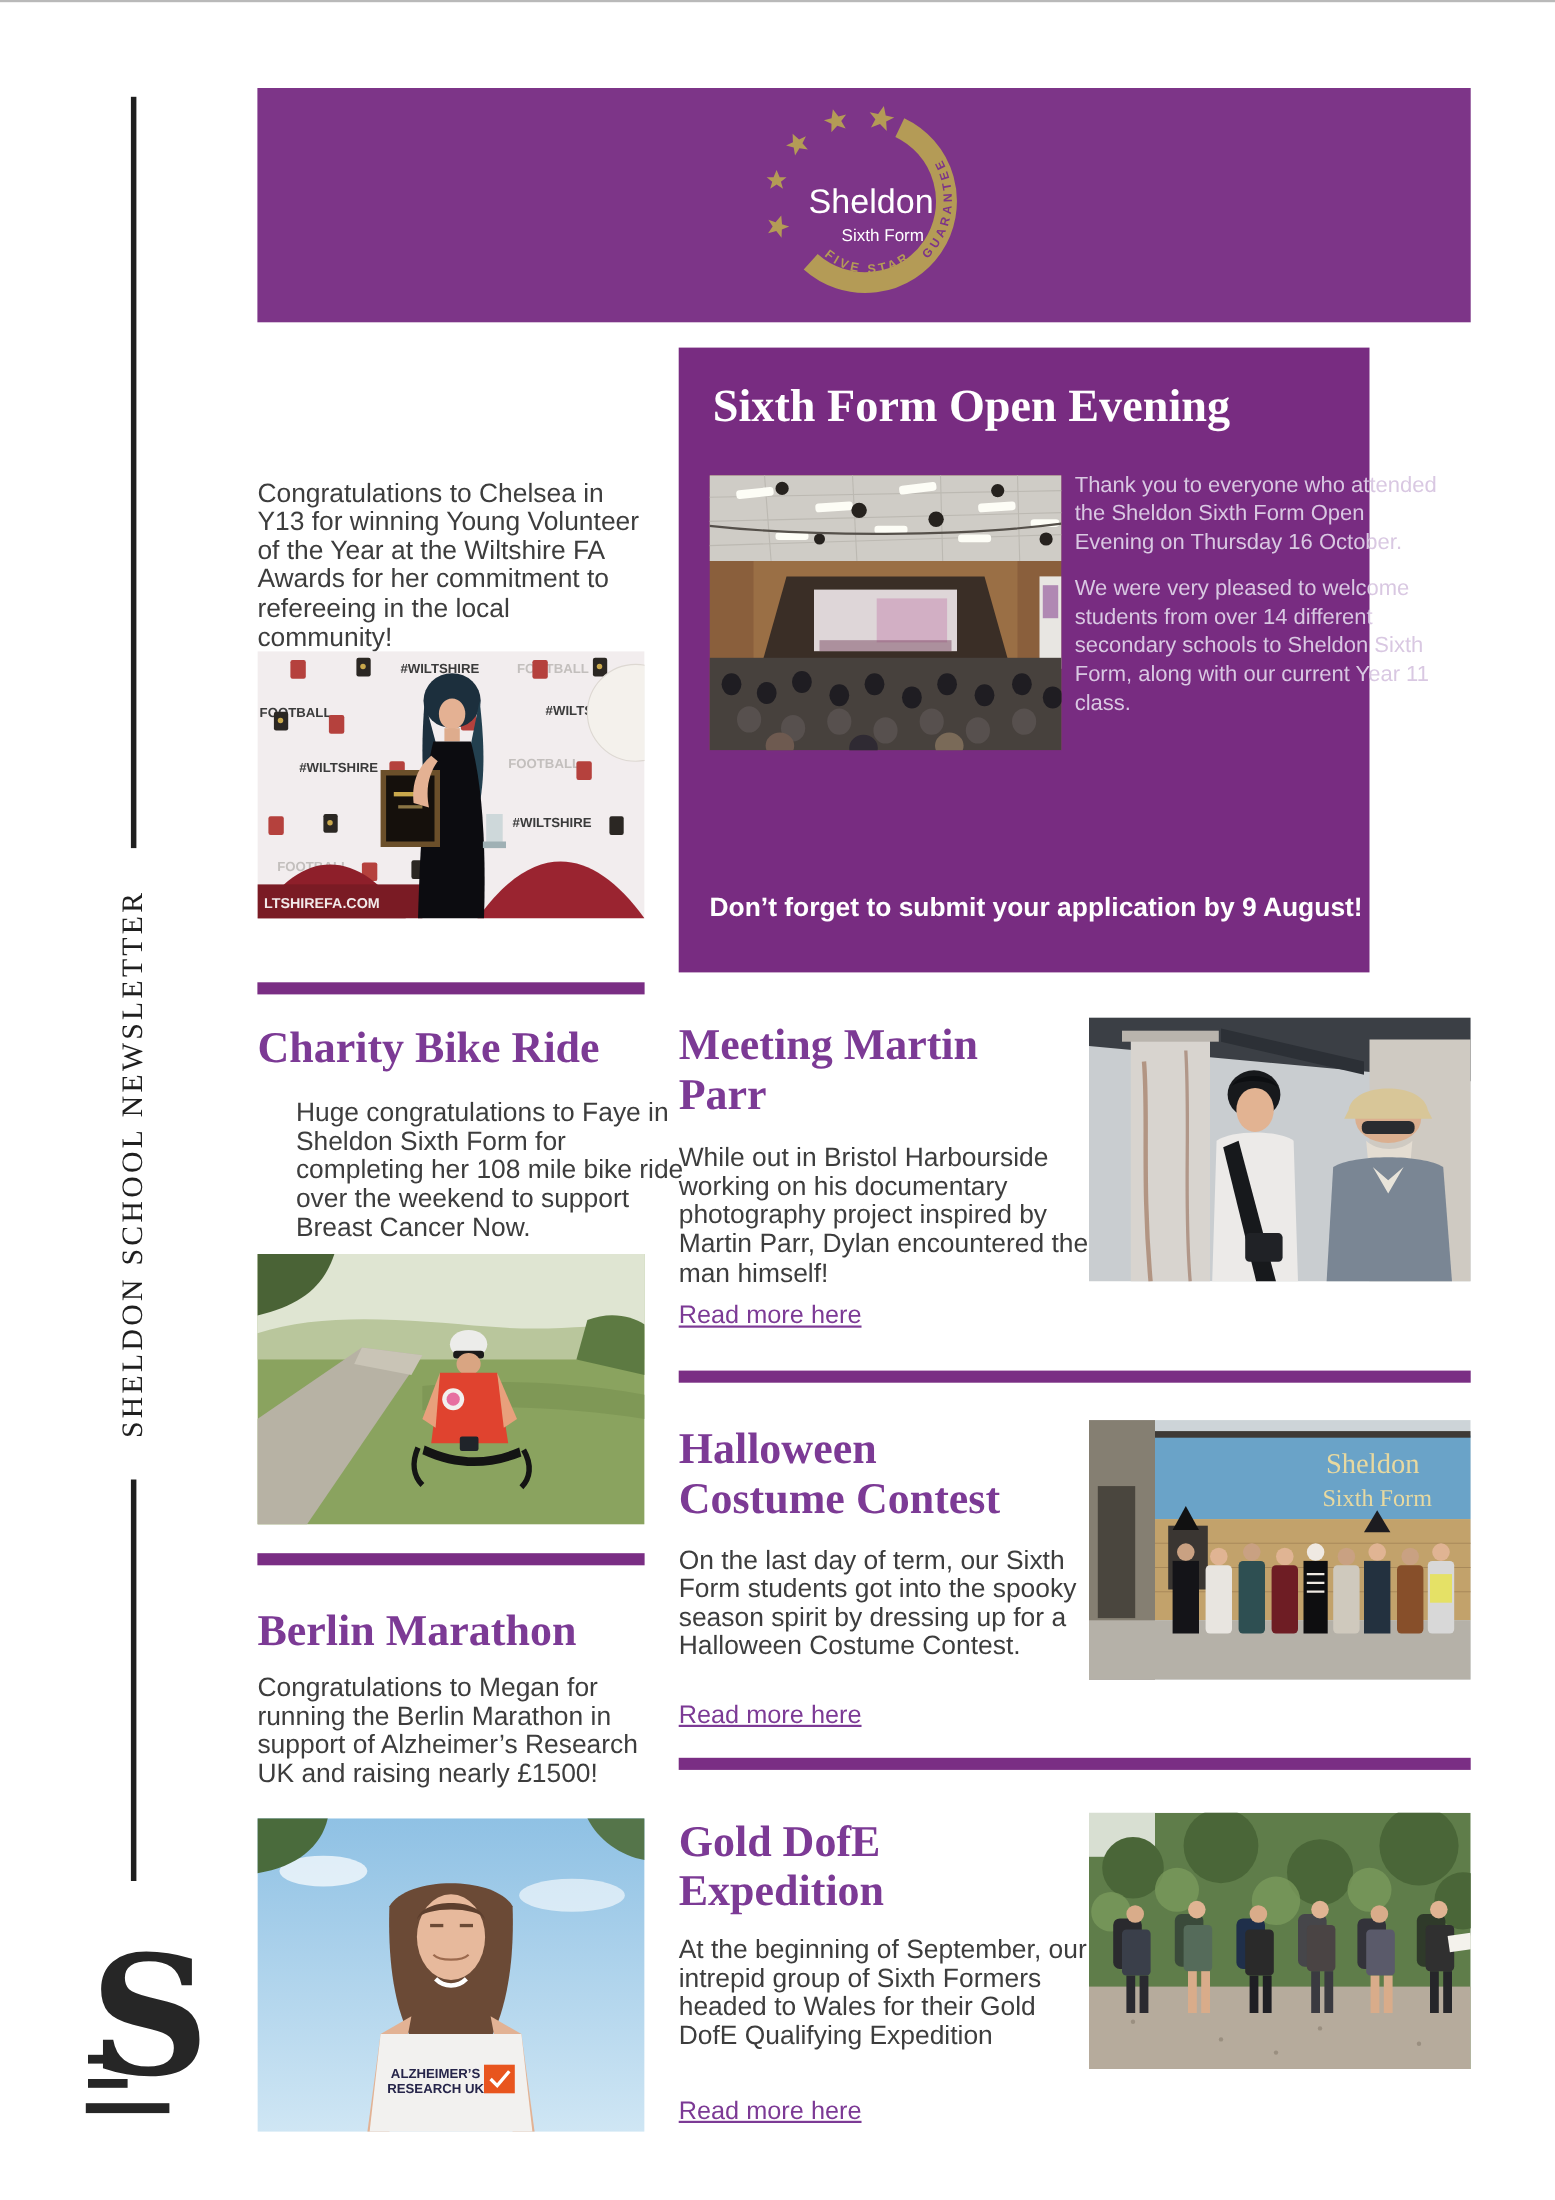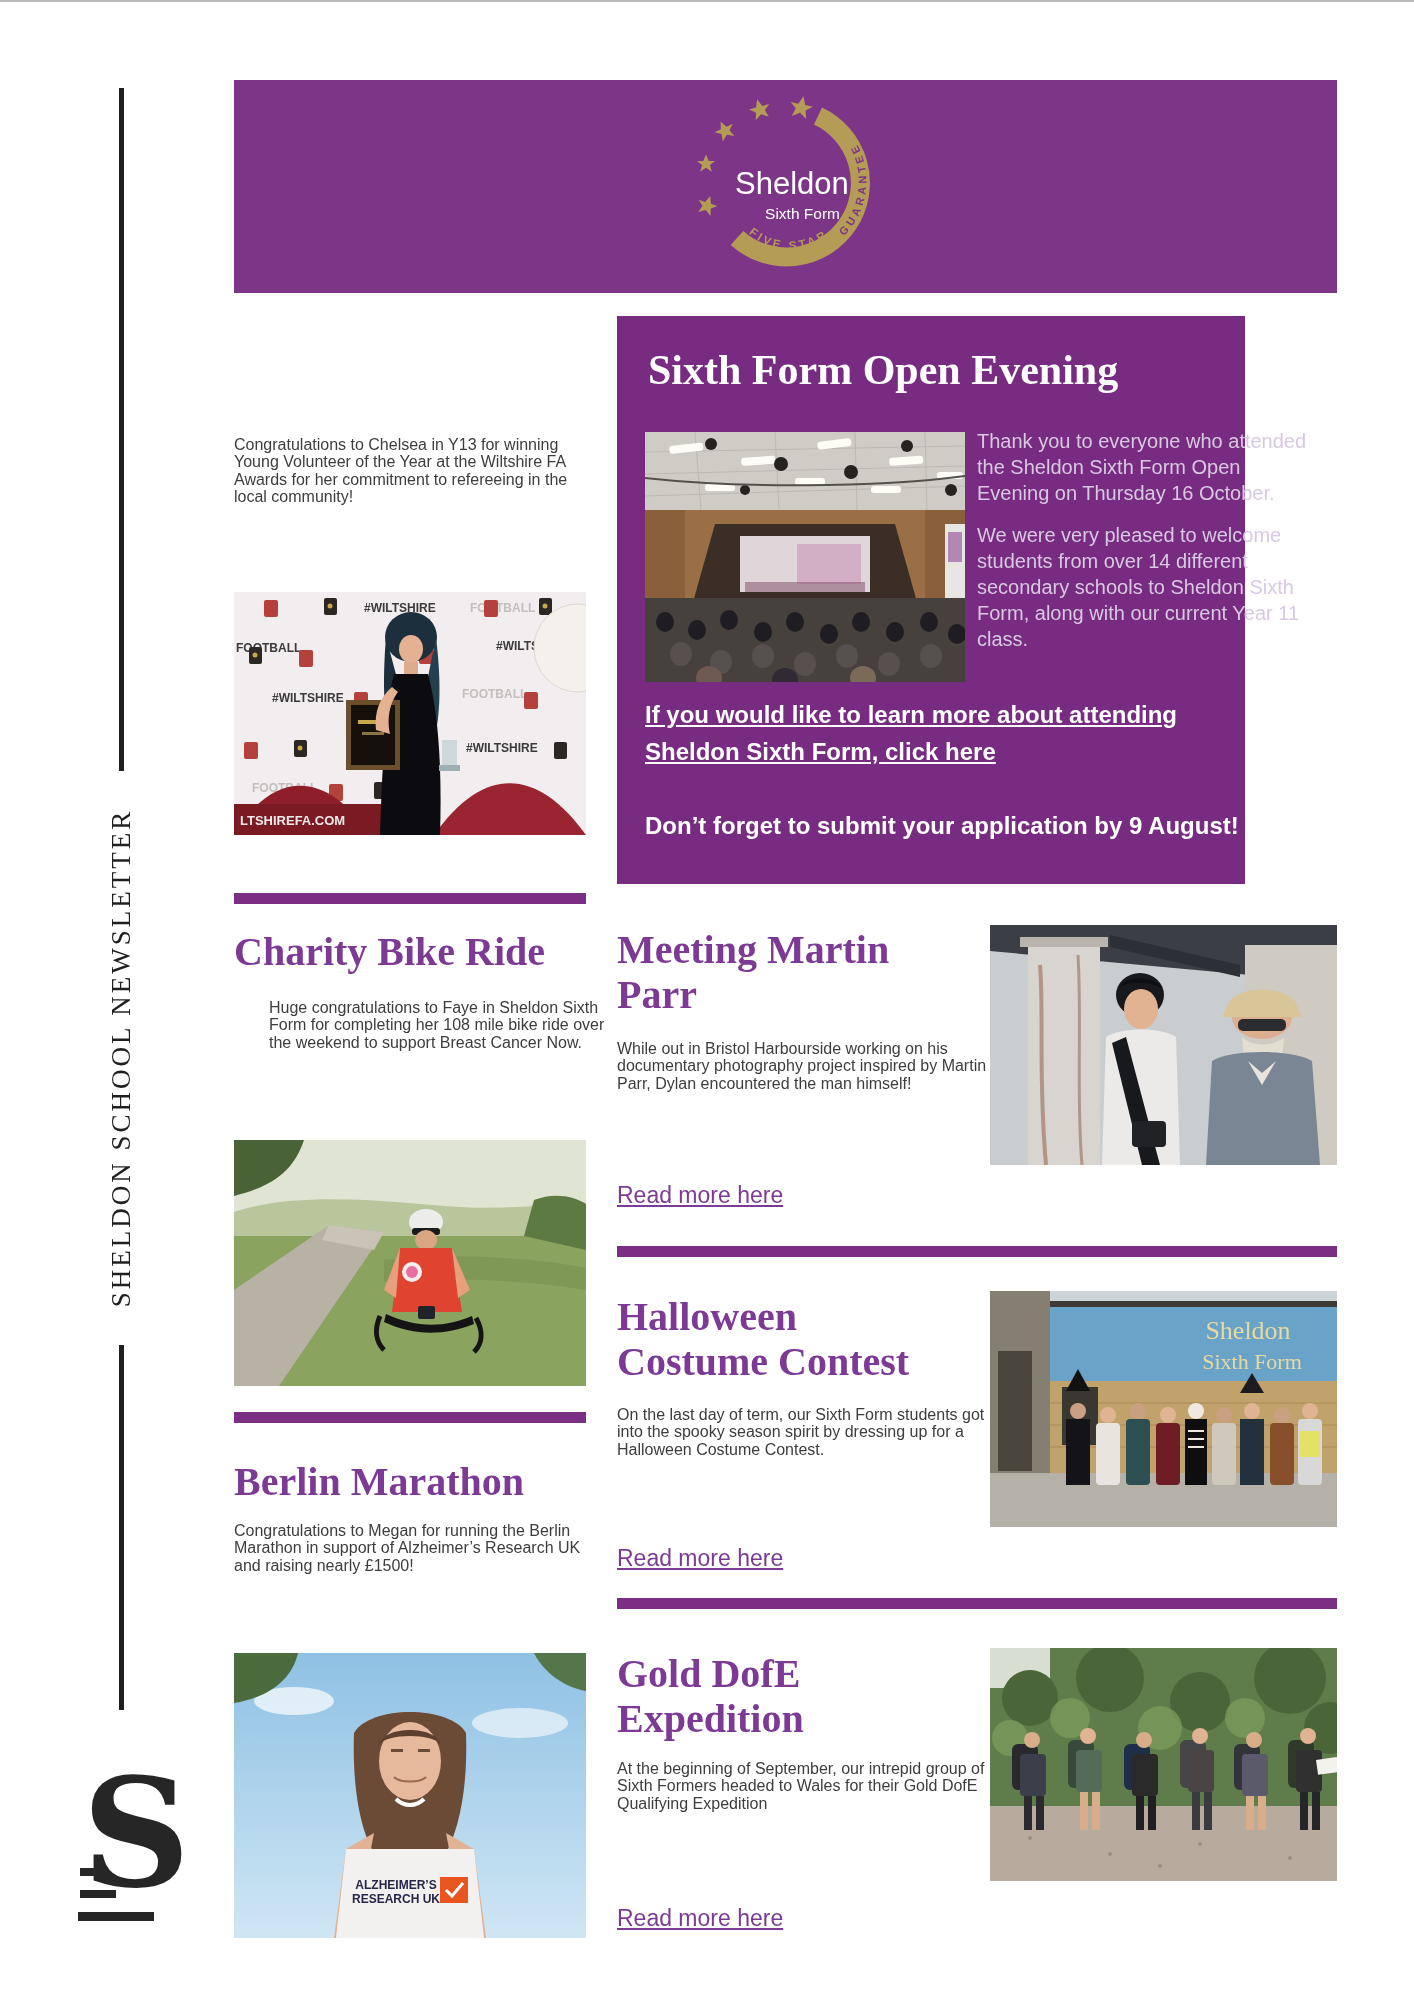--- a/index.html
+++ b/index.html
@@ -14,21 +14,21 @@
           color:#1f1f1f;white-space:nowrap;}
   .slogo{left:78px;top:1786px;width:80px;height:135px;}
   .slogo .letter{position:absolute;left:4px;top:-28px;font-family:"DejaVu Serif",serif;
           font-weight:bold;font-size:150px;line-height:1;color:#262626;}
   .slogo .bar{position:absolute;background:#262626;}
   
   .banner{left:234px;top:80px;width:1103px;height:213px;background:#7d3588;}
   
   .h{font-family:"Liberation Serif",serif;font-weight:bold;color:#7c3a95;
      font-size:40px;line-height:1.12;}
-  .body{font-size:16px;line-height:1.09;color:#3d3d3d;}
+  .body{font-size:24px;line-height:1.09;color:#3d3d3d;}
   .rlink{font-size:23px;color:#7c3a95;text-decoration:underline;cursor:pointer;}
   .divider{height:11px;background:#7a2e84;}
   
   .oebox{left:617px;top:316px;width:628px;height:568px;background:#782c81;}
   .oebox .title{position:absolute;left:31px;top:30px;font-family:"Liberation Serif",serif;
       font-weight:bold;color:#ffffff;font-size:42px;}
   .oebox .coltext{position:absolute;left:360px;top:112px;width:334px;
       font-size:20px;line-height:1.3;color:#d9c8e2;}
   .oebox .coltext p{margin:0 0 16px 0;}
   .oebox .biglink{position:absolute;left:28px;top:380px;width:600px;font-size:24px;
@@ -273,21 +273,20 @@
       <ellipse cx="64" cy="246" rx="13" ry="12" fill="#6e5a50"></ellipse>
       <ellipse cx="140" cy="248" rx="13" ry="12" fill="#2f2a33"></ellipse>
       <ellipse cx="218" cy="246" rx="13" ry="12" fill="#7a6a58"></ellipse>
     </svg>
 
     <div class="coltext">
       <p>Thank you to everyone who attended the Sheldon Sixth Form Open Evening on Thursday 16 October.</p>
       <p>We were very pleased to welcome students from over 14 different secondary schools to Sheldon Sixth Form, along with our current Year 11 class.</p>
     </div>
 
-    <div class="biglink">If you would like to learn more about attending Sheldon Sixth Form, click here</div>
     <div class="note">Don’t forget to submit your application by 9 August!</div>
   </div>
 
   <div class="abs h" style="left:617px;top:928px;width:330px;">Meeting Martin Parr</div>
   <div class="abs body" style="left:617px;top:1040px;width:382px;">While out in Bristol Harbourside working on his documentary photography project inspired by Martin Parr, Dylan encountered the man himself!</div>
   <div class="abs rlink" style="left:617px;top:1182px;">Read more here</div>
 
   <svg class="abs photo" style="left:990px;top:925px;" width="347" height="240" viewBox="0 0 347 240">
     <rect width="347" height="240" fill="#c9cdd0"></rect>
     <path d="M0,0 L347,0 L347,58 L0,26 Z" fill="#3b3f45"></path>

